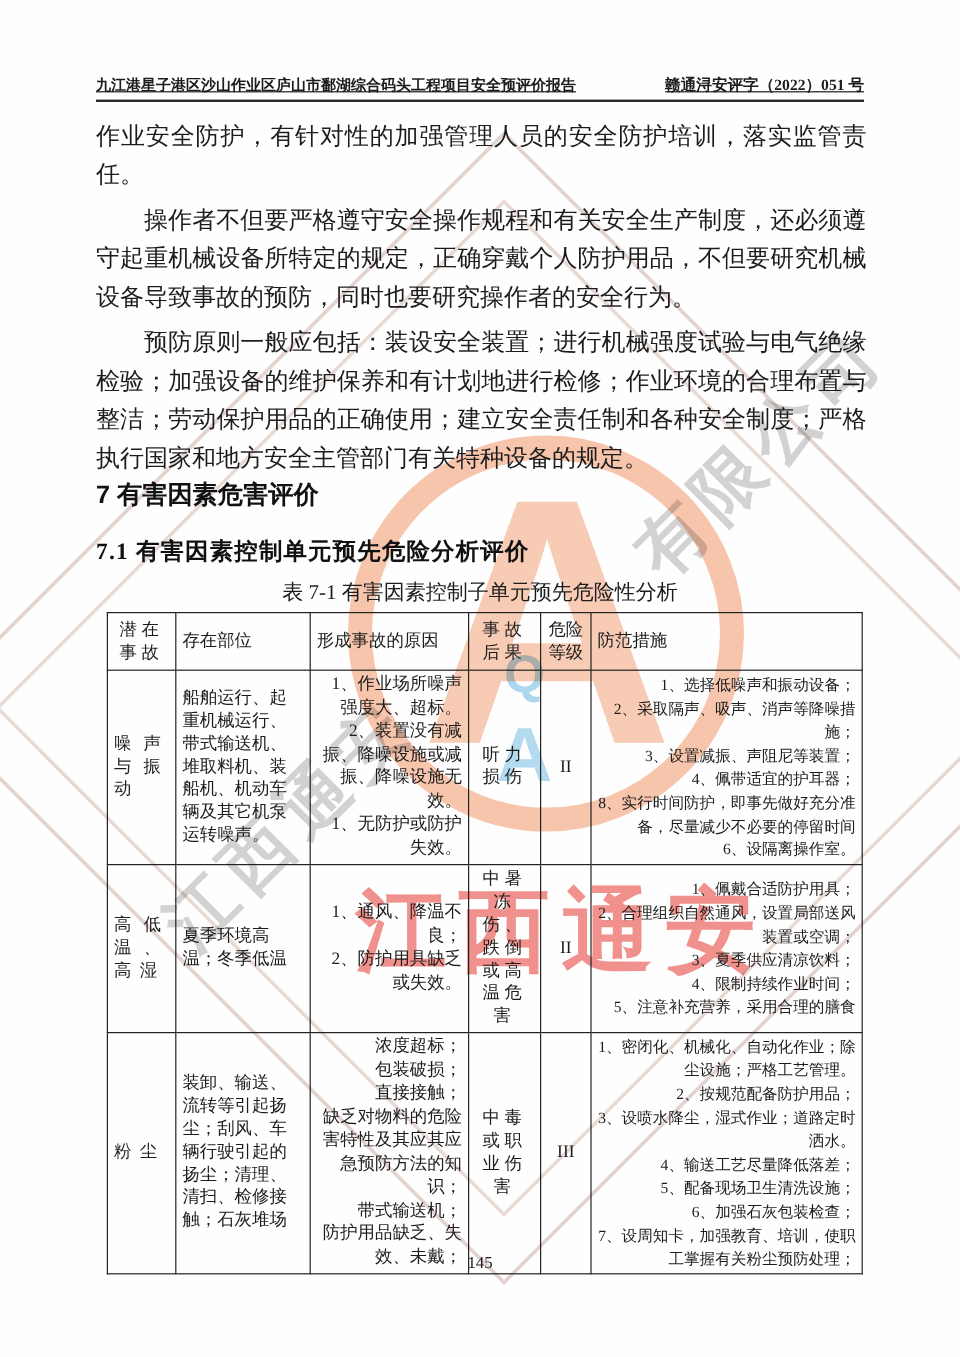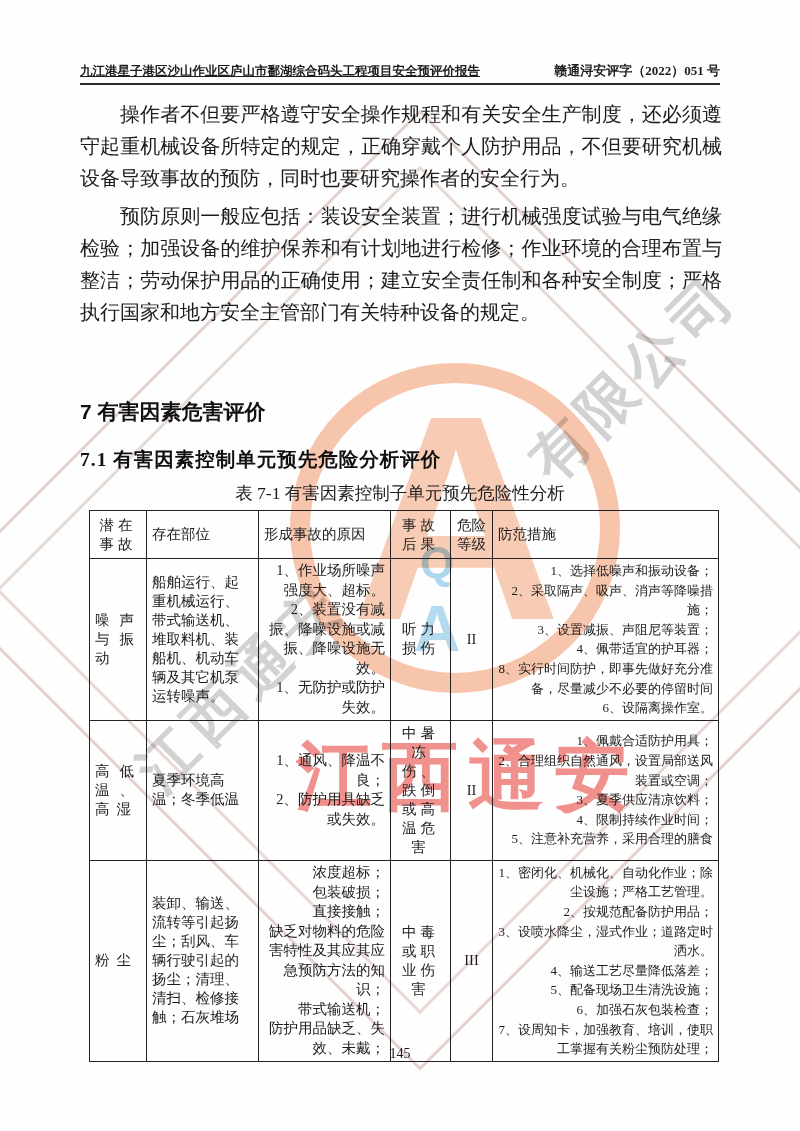--- a/index.html
+++ b/index.html
@@ -17,21 +17,21 @@
   
   .doc-header {
     position: absolute;
     left: 80px; top: 62px; width: 640px;
     display: flex; justify-content: space-between; align-items: flex-end;
     border-bottom: 2px solid #2a2a2a;
     padding-bottom: 3px;
     font-weight: bold;
   }
   .doc-header .left  { font-size: 12.5px; text-decoration: underline; }
-  .doc-header .right { font-size: 13px; white-space: nowrap; }
+  .doc-header .right { font-size: 13px; white-space: nowrap; text-decoration: underline; }
   
   .body-text {
     position: absolute;
     left: 80px; top: 98px; width: 642px;
     font-size: 20px; line-height: 32px;
     text-align: justify;
   }
   .body-text p { margin-bottom: 6px; text-indent: 2em; }
   .body-text p.no-indent { text-indent: 0; }
   
@@ -151,20 +151,21 @@
     <div class="wm wm-gray-up">有限公司</div>
     <div class="wm wm-red">江西通安</div>
   </div>
 
   <div class="doc-header">
     <span class="left">九江港星子港区沙山作业区庐山市鄱湖综合码头工程项目安全预评价报告</span>
     <span class="right">赣通浔安评字（2022）051 号</span>
   </div>
 
   <div class="body-text">
+    <p class="no-indent">作业安全防护，有针对性的加强管理人员的安全防护培训，落实监管责任。</p>
     <p>操作者不但要严格遵守安全操作规程和有关安全生产制度，还必须遵守起重机械设备所特定的规定，正确穿戴个人防护用品，不但要研究机械设备导致事故的预防，同时也要研究操作者的安全行为。</p>
     <p>预防原则一般应包括：装设安全装置；进行机械强度试验与电气绝缘检验；加强设备的维护保养和有计划地进行检修；作业环境的合理布置与整洁；劳动保护用品的正确使用；建立安全责任制和各种安全制度；严格执行国家和地方安全主管部门有关特种设备的规定。</p>
   </div>
 
   <div class="h1">7 有害因素危害评价</div>
   <div class="h2">7.1 有害因素控制单元预先危险分析评价</div>
   <div class="table-caption">表 7-1 有害因素控制子单元预先危险性分析</div>
 
   <table class="hazard">
     <colgroup>

